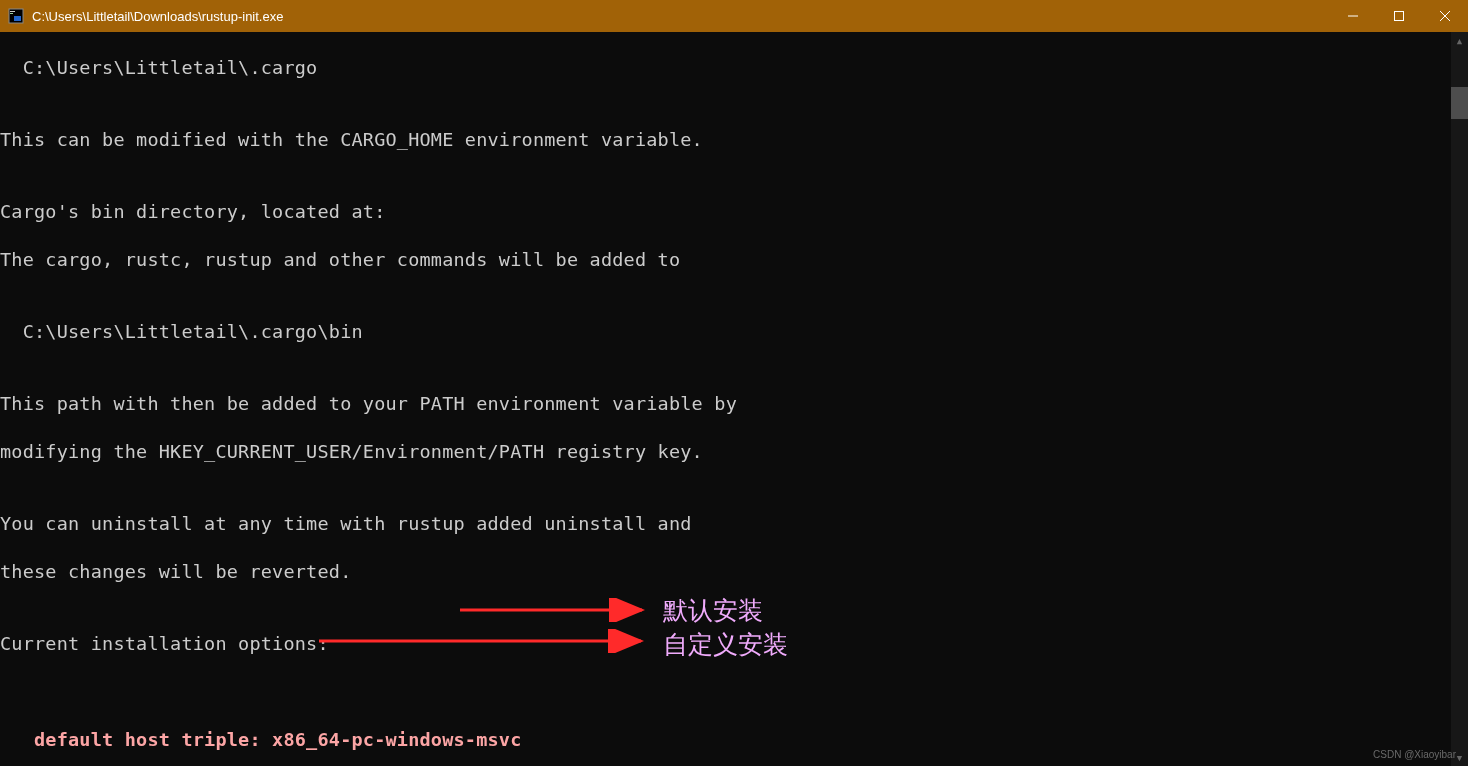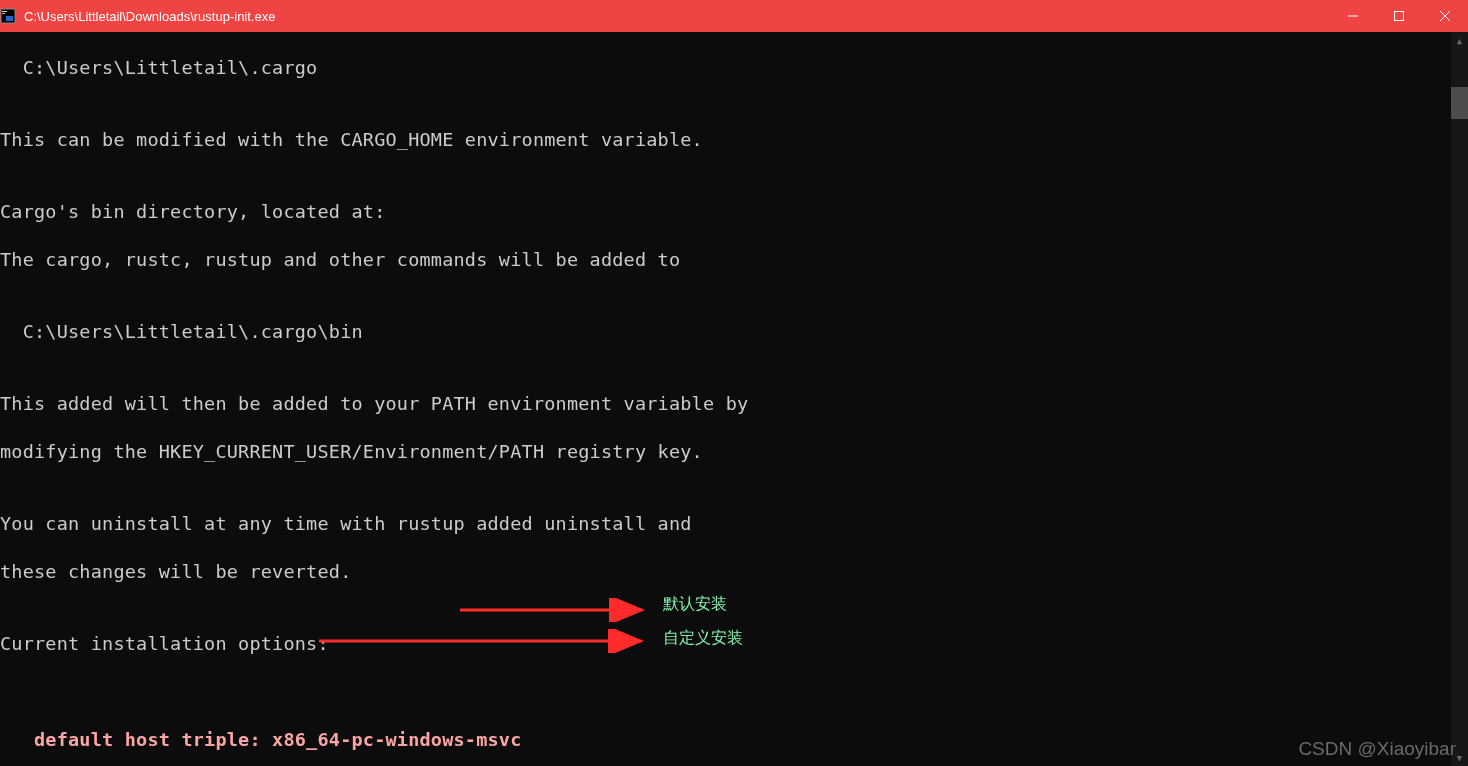--- a/index.html
+++ b/index.html
@@ -6,23 +6,24 @@
     body {
       width: 1468px;
       height: 766px;
       background: #0c0c0c;
       font-family: "NSimSun", "SimSun", "Consolas", monospace;
       overflow: hidden;
       position: relative;
     }
     .titlebar {
       height: 32px;
-      background: #ef4444;
+      background: #a16207;
       display: flex;
       align-items: center;
+      padding-left: 8px;
       color: #ffffff;
       font-family: "Segoe UI", sans-serif;
       font-size: 13px;
     }
     .titlebar-icon {
       width: 16px;
       height: 16px;
       margin-right: 8px;
       display: inline-flex;
       align-items: center;
@@ -77,37 +78,37 @@
     .scrollbar-arrow.down { position: absolute; bottom: 0; }
     .scrollbar-thumb {
       position: absolute;
       top: 55px;
       width: 17px;
       height: 32px;
       background: #4d4d4d;
     }
     .annotation {
       position: absolute;
-      color: #86efac;
+      color: #f0abfc;
       font-family: Liberation Sans, sans-serif;
-      font-size: 16px;
+      font-size: 25px;
       font-weight: 400;
       pointer-events: none;
     }
     .arrow {
       position: absolute;
       pointer-events: none;
     }
     .watermark {
       position: absolute;
       right: 12px;
       bottom: 6px;
       color: #6a6a6a;
       font-family: "Segoe UI", sans-serif;
-      font-size: 19px;
+      font-size: 10px;
     }
   </style>
 </head>
 <body>
 
 <div class="titlebar">
   <span class="titlebar-icon">
     <svg viewBox="0 0 16 16">
       <rect x="1" y="1" width="14" height="14" fill="#000" stroke="#888" stroke-width="1"></rect>
       <rect x="2" y="3" width="5" height="1" fill="#ccc"></rect>
@@ -140,21 +141,21 @@
 <div class="terminal">
 <div>  C:\Users\Littletail\.cargo</div>
 <div></div>
 <div>This can be modified with the CARGO_HOME environment variable.</div>
 <div></div>
 <div>Cargo's bin directory, located at:</div>
 <div>The cargo, rustc, rustup and other commands will be added to</div>
 <div></div>
 <div>  C:\Users\Littletail\.cargo\bin</div>
 <div></div>
-<div>This added will then be added to your PATH environment variable by</div>
+<div>This path with then be added to your PATH environment variable by</div>
 <div>modifying the HKEY_CURRENT_USER/Environment/PATH registry key.</div>
 <div></div>
 <div>You can uninstall at any time with rustup added uninstall and</div>
 <div>these changes will be reverted.</div>
 <div></div>
 <div>Current installation options:</div>
 <div></div>
 <div></div>
 <div class="bold-row">   default host triple: x86_64-pc-windows-msvc</div>
 

